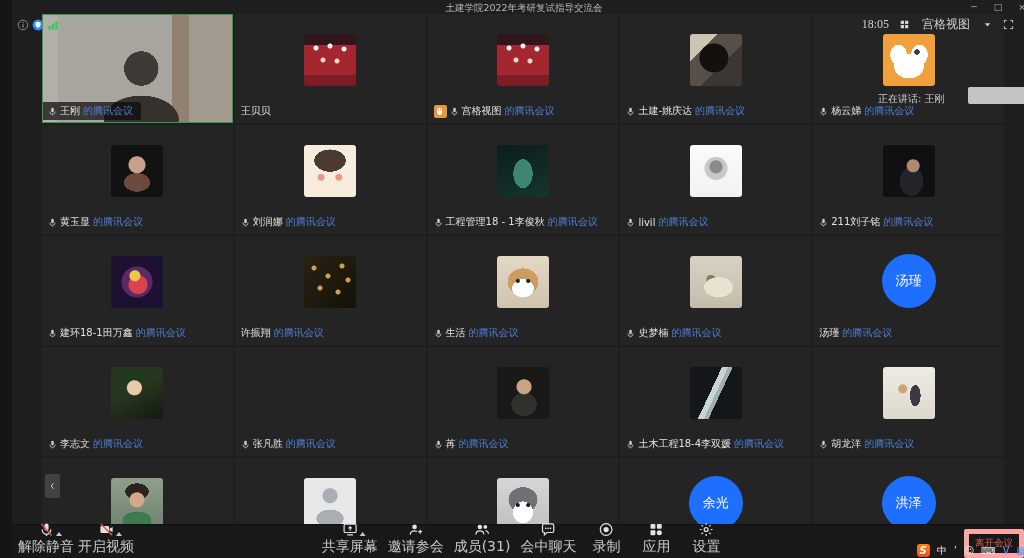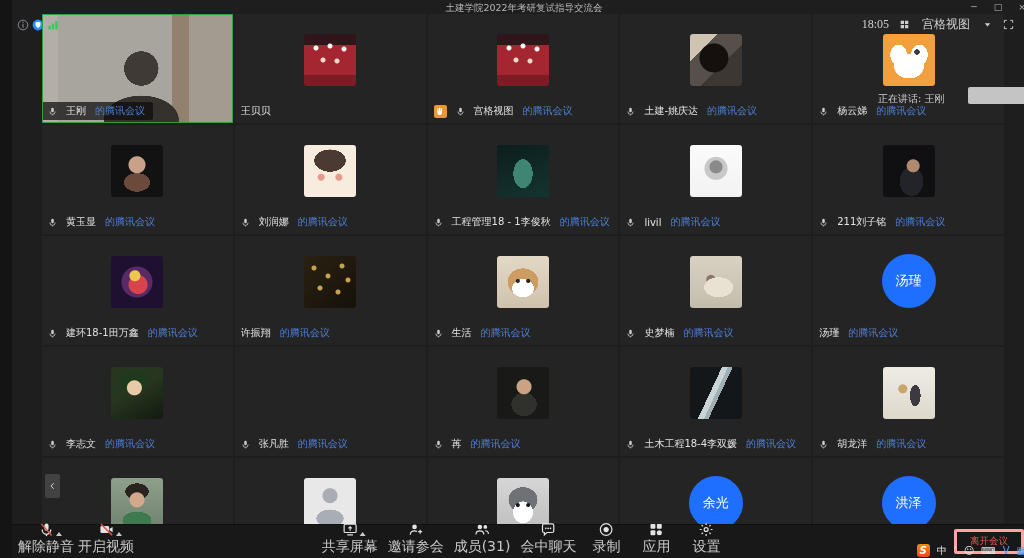--- a/index.html
+++ b/index.html
@@ -19,21 +19,21 @@
              font-size:12px;color:#cfcfcf;z-index:30;font-family:Liberation Serif, serif;}
   .view-btn{display:flex;align-items:center;gap:12px;cursor:default;}
   .hdr-right .icn svg{width:11px;height:11px;display:block;}
   
   #grid{position:absolute;left:30px;top:14px;width:962px;height:510px;display:grid;
         grid-template-columns:repeat(5,1fr);grid-auto-rows:109px;gap:2px;overflow:hidden;}
   .tile{position:relative;background:#242425;overflow:hidden;}
   .avatar{width:52px;height:52px;margin:20px auto 0;border-radius:3px;}
   .initials{width:54px;height:54px;margin:18px auto 0;border-radius:50%;background:#1F6FFF;
             display:flex;align-items:center;justify-content:center;color:#fff;font-size:13px;}
-  .plabel,.chip{position:absolute;display:flex;align-items:center;gap:9px;font-size:10px;
+  .plabel,.chip{position:absolute;display:flex;align-items:center;gap:3px;font-size:10px;
                 white-space:nowrap;overflow:hidden;max-width:96%;}
   .plabel{left:6px;bottom:5px;}
   .chip{left:0;bottom:2px;background:rgba(12,12,12,.72);padding:2px 8px 2px 5px;border-radius:0 2px 2px 0;}
   .pname{color:#e2e2e2;}
   .psuffix{color:#4E7ED2;}
   .mic-s{color:#cfcfcf;}
   .mic-s svg{width:9px;height:11px;display:block;}
   .hand{width:13px;height:13px;background:#E8973C;border-radius:2px;display:flex;
         align-items:center;justify-content:center;}
   .hand svg{width:10px;height:10px;display:block;}
@@ -141,22 +141,22 @@
   .tb-group{position:absolute;bottom:2px;display:flex;}
   #tb-left{left:6px;gap:4px;}
   #tb-center{left:50%;transform:translateX(-50%);gap:10px;}
   .tb-item{min-width:40px;display:flex;flex-direction:column;align-items:center;gap:1px;
            color:#c9c9c9;font-size:14px;cursor:default;}
   .tb-ic{position:relative;height:16px;display:flex;align-items:center;color:#e3e3e3;}
   .tb-ic svg{width:15px;height:15px;display:block;}
   .caret{position:absolute;right:-8px;bottom:1px;width:0;height:0;
          border-left:3px solid transparent;border-right:3px solid transparent;
          border-bottom:4px solid #c9c9c9;}
-  .leave{position:absolute;right:12px;top:4px;border:3px solid #fca5a5;color:#E05A50;
-         font-size:9.5px;padding:3px 13px;border-radius:2px;background:transparent;}
+  .leave{position:absolute;right:12px;top:4px;border:5px solid #fca5a5;color:#E05A50;
+         font-size:9.5px;padding:3px 6px;border-radius:2px;background:transparent;}
   #ime{position:absolute;right:10px;bottom:1px;height:13px;display:flex;align-items:center;gap:7px;}
   .ime-glyph{font-size:10px;line-height:13px;}
   .s-logo{width:13px;height:13px;border-radius:3px;background:linear-gradient(180deg,#ff8a00,#f0452a);
           color:#fff;font-weight:bold;font-style:italic;font-size:10px;display:flex;
           align-items:center;justify-content:center;}
 </style>
 </head>
 <body>
 
 <div id="stage">

